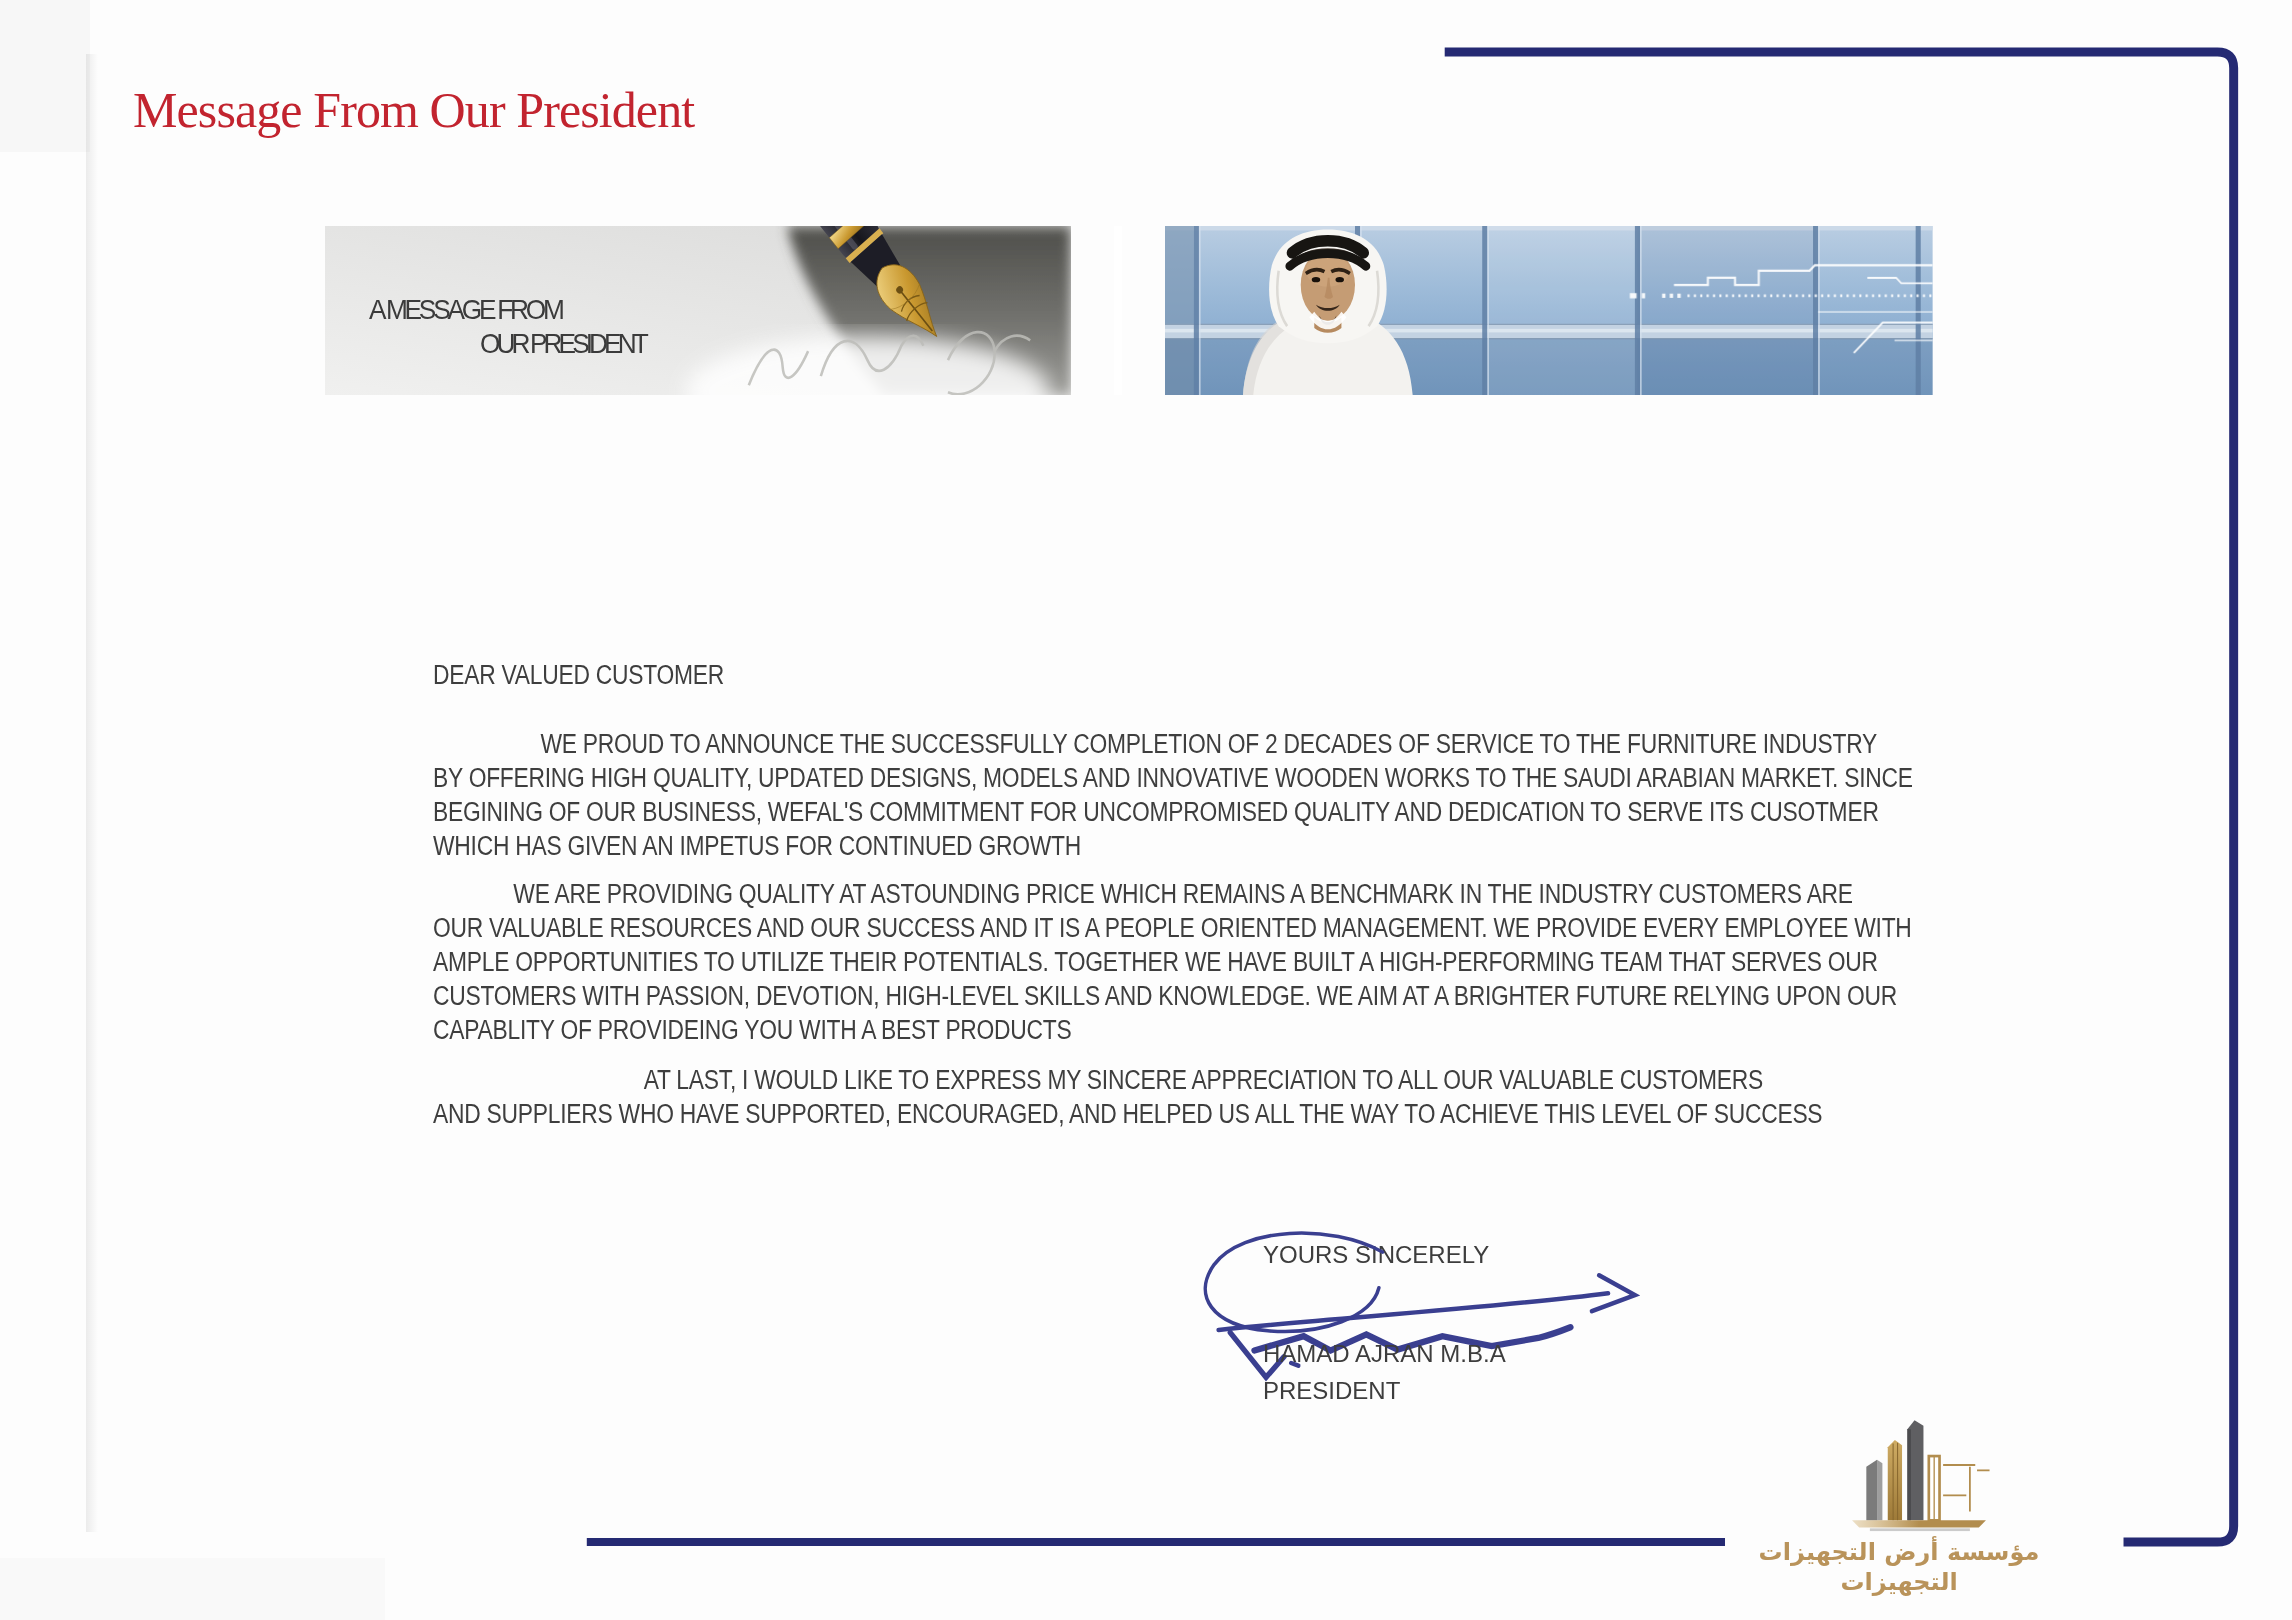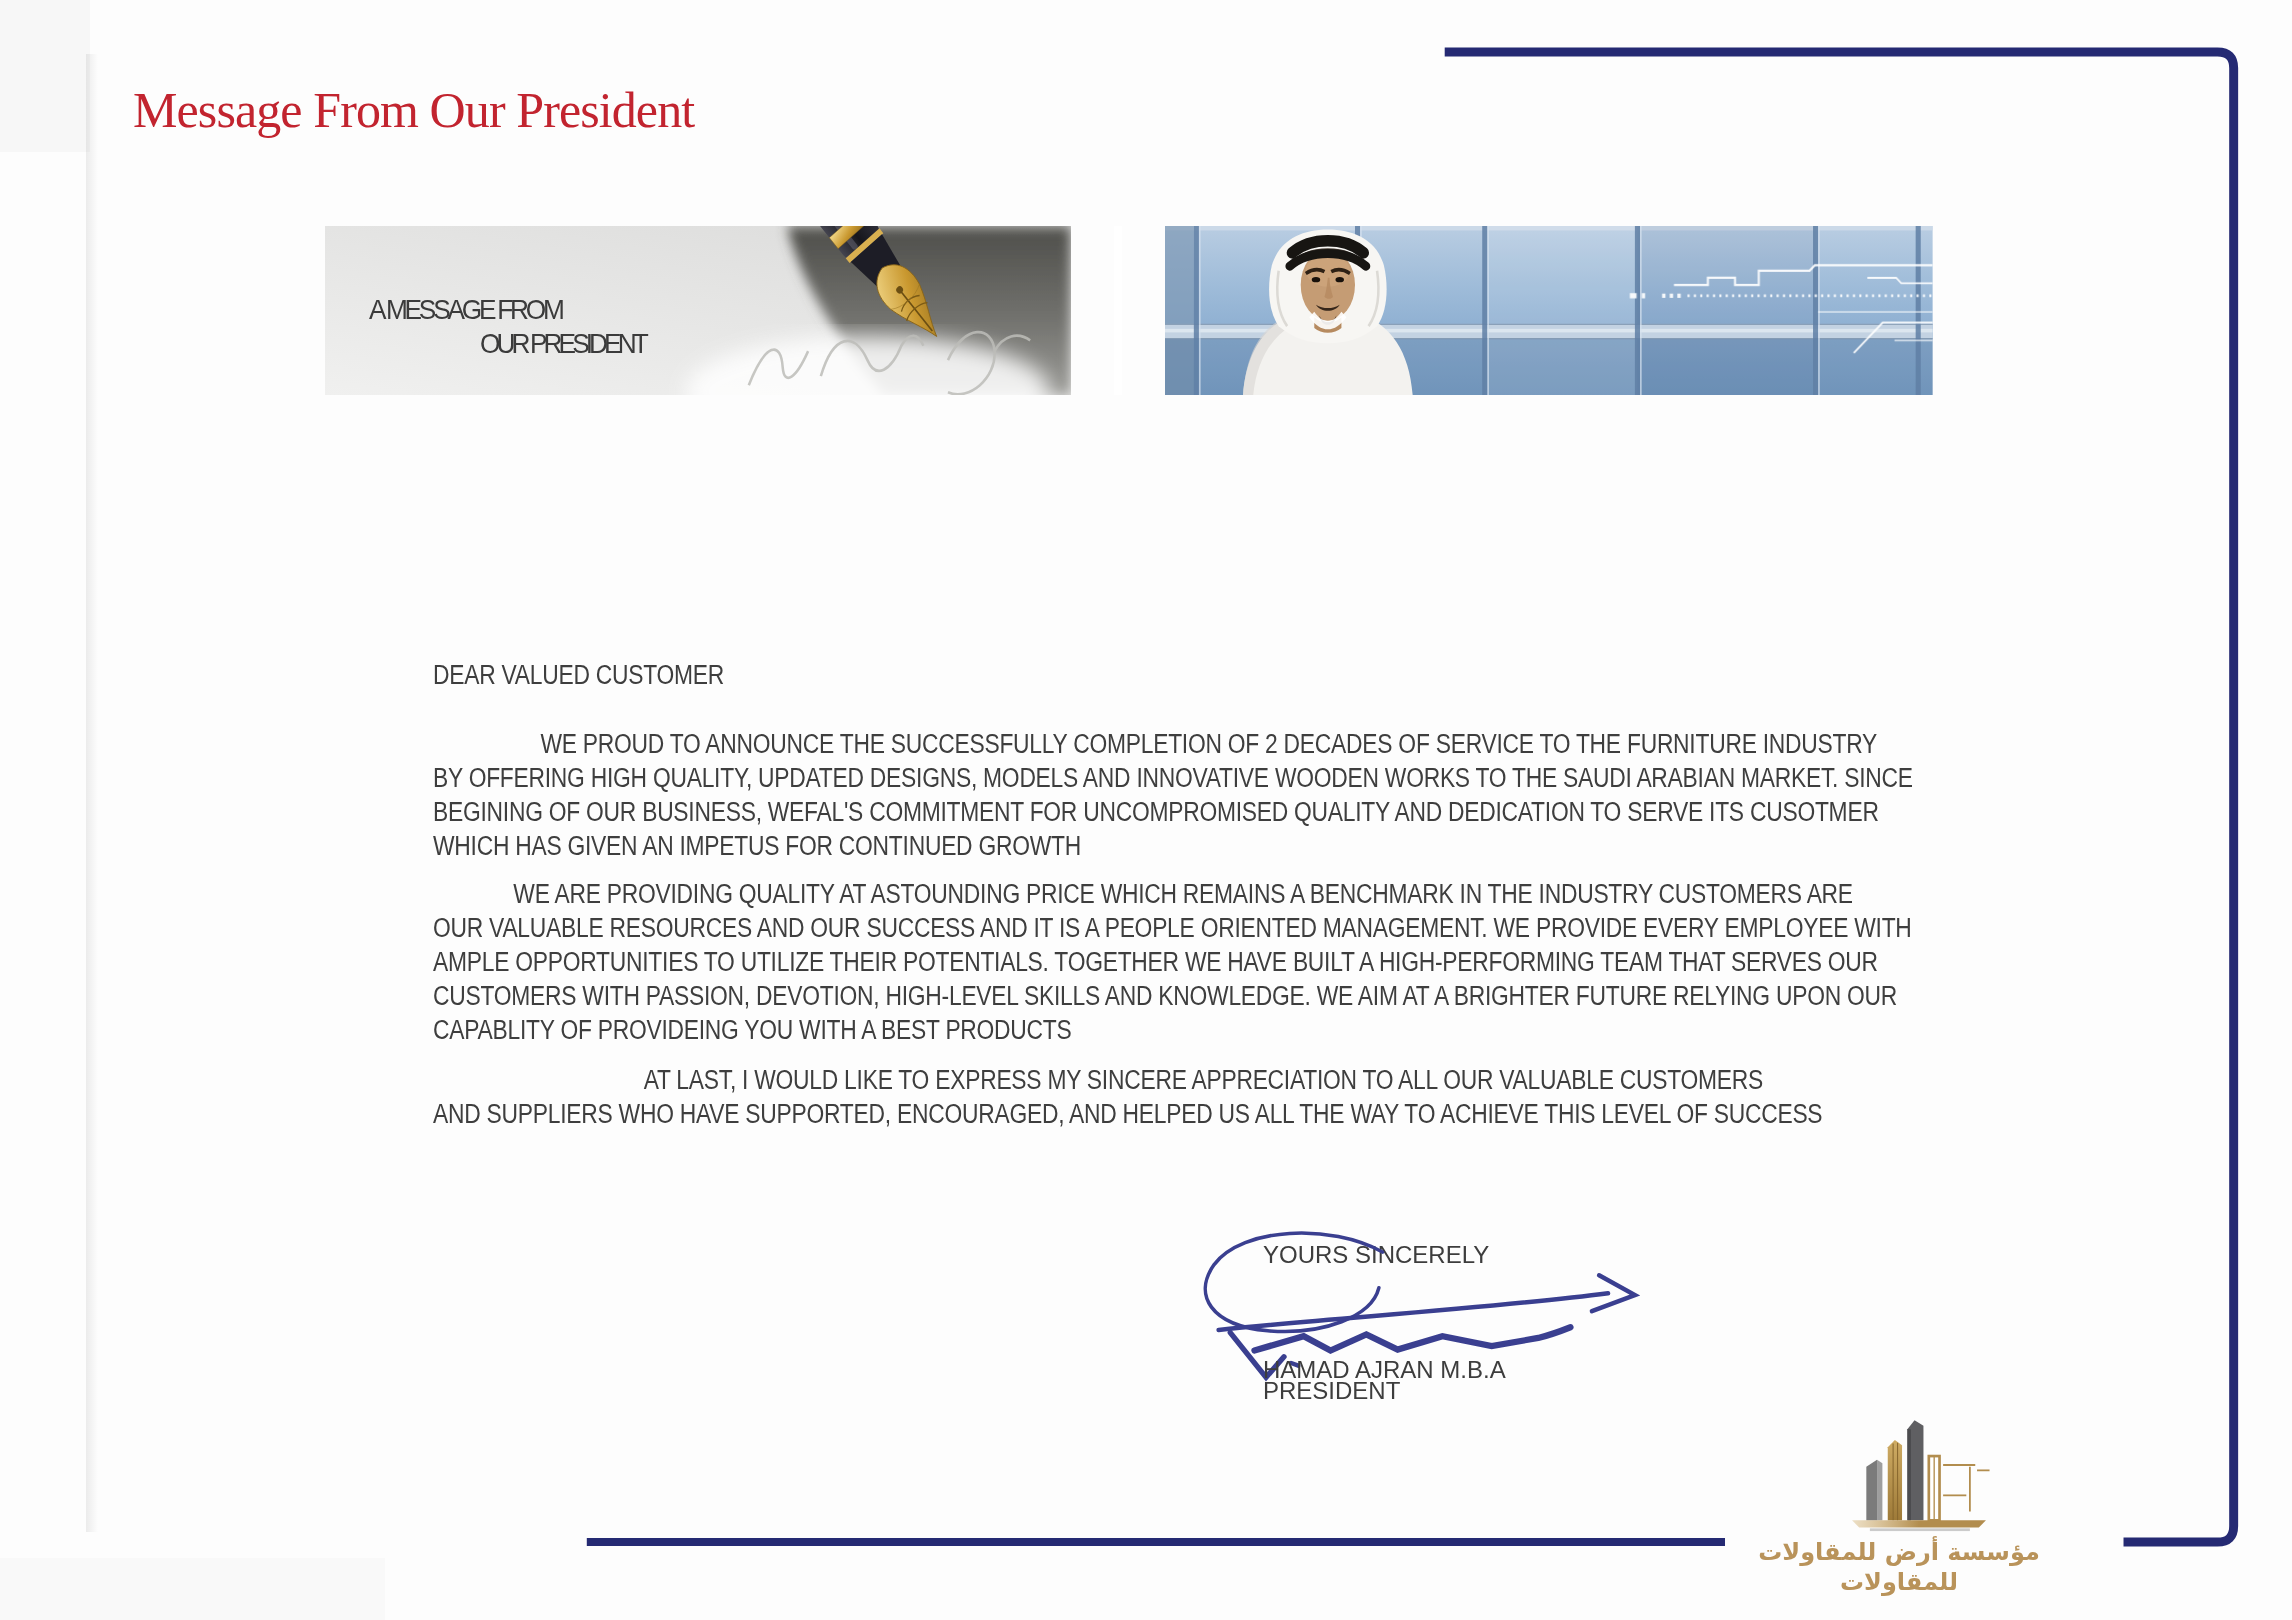--- a/index.html
+++ b/index.html
@@ -25,21 +25,21 @@
           font-size:27px;line-height:34px;letter-spacing:-0.3px;color:#3e3e3e;}
   .letter p{margin:0;white-space:pre-line;}
   .letter .salutation{margin:0 0 0 0;}
   .letter .p1{margin-top:35px;text-indent:127px;}
   .letter .p2{margin-top:14.3px;text-indent:95px;}
   .letter .p3{margin-top:16px;text-indent:249px;}
 
   .sig-text{position:absolute;left:1263px;width:394px;
             font-size:24px;color:#3d3d3d;letter-spacing:0;}
   .sig-closing{top:1241px;}
-  .sig-name{top:1340px;margin-top:16px;}
+  .sig-name{top:1340px;}
   .sig-role{top:1377px;}
   .signature-svg{position:absolute;left:1187px;top:1218px;}
 
   .logo-icon{position:absolute;left:1834px;top:1415px;}
   .logo-arabic{position:absolute;left:1751px;top:1537px;width:296px;text-align:center;
                direction:rtl;font-family:"DejaVu Sans",sans-serif;font-size:24px;
                line-height:30px;color:#b9935a;font-weight:bold;}
 </style>
 </head>
 <body>
@@ -253,16 +253,16 @@
     <rect x="82" y="16" width="4" height="102" fill="#4c4c4f"></rect>
     <rect x="106" y="46" width="12" height="72" fill="#ffffff" stroke="#b28d4e" stroke-width="3"></rect>
     <path d="M112,46 L112,118" stroke="#b28d4e" stroke-width="1.5"></path>
     <path d="M122,56 L158,56" stroke="#b28d4e" stroke-width="2.5"></path>
     <path d="M122,90 L148,90" stroke="#b28d4e" stroke-width="2"></path>
     <path d="M152,58 L152,108" stroke="#b28d4e" stroke-width="2"></path>
     <path d="M160,62 L174,62" stroke="#b28d4e" stroke-width="2"></path>
     <path d="M20,118 L170,118 L162,126 L28,126 Z" fill="url(#goldBase)"></path>
     <rect x="40" y="127" width="112" height="3" fill="#9a9a9a" opacity="0.5"></rect>
   </svg>
-  <div class="logo-arabic">مؤسسة أرض للمقاولات للمقاولات</div>
+  <div class="logo-arabic">مؤسسة أرض التجهيزات التجهيزات</div>
 
 </div>
 
 
 </body></html>

